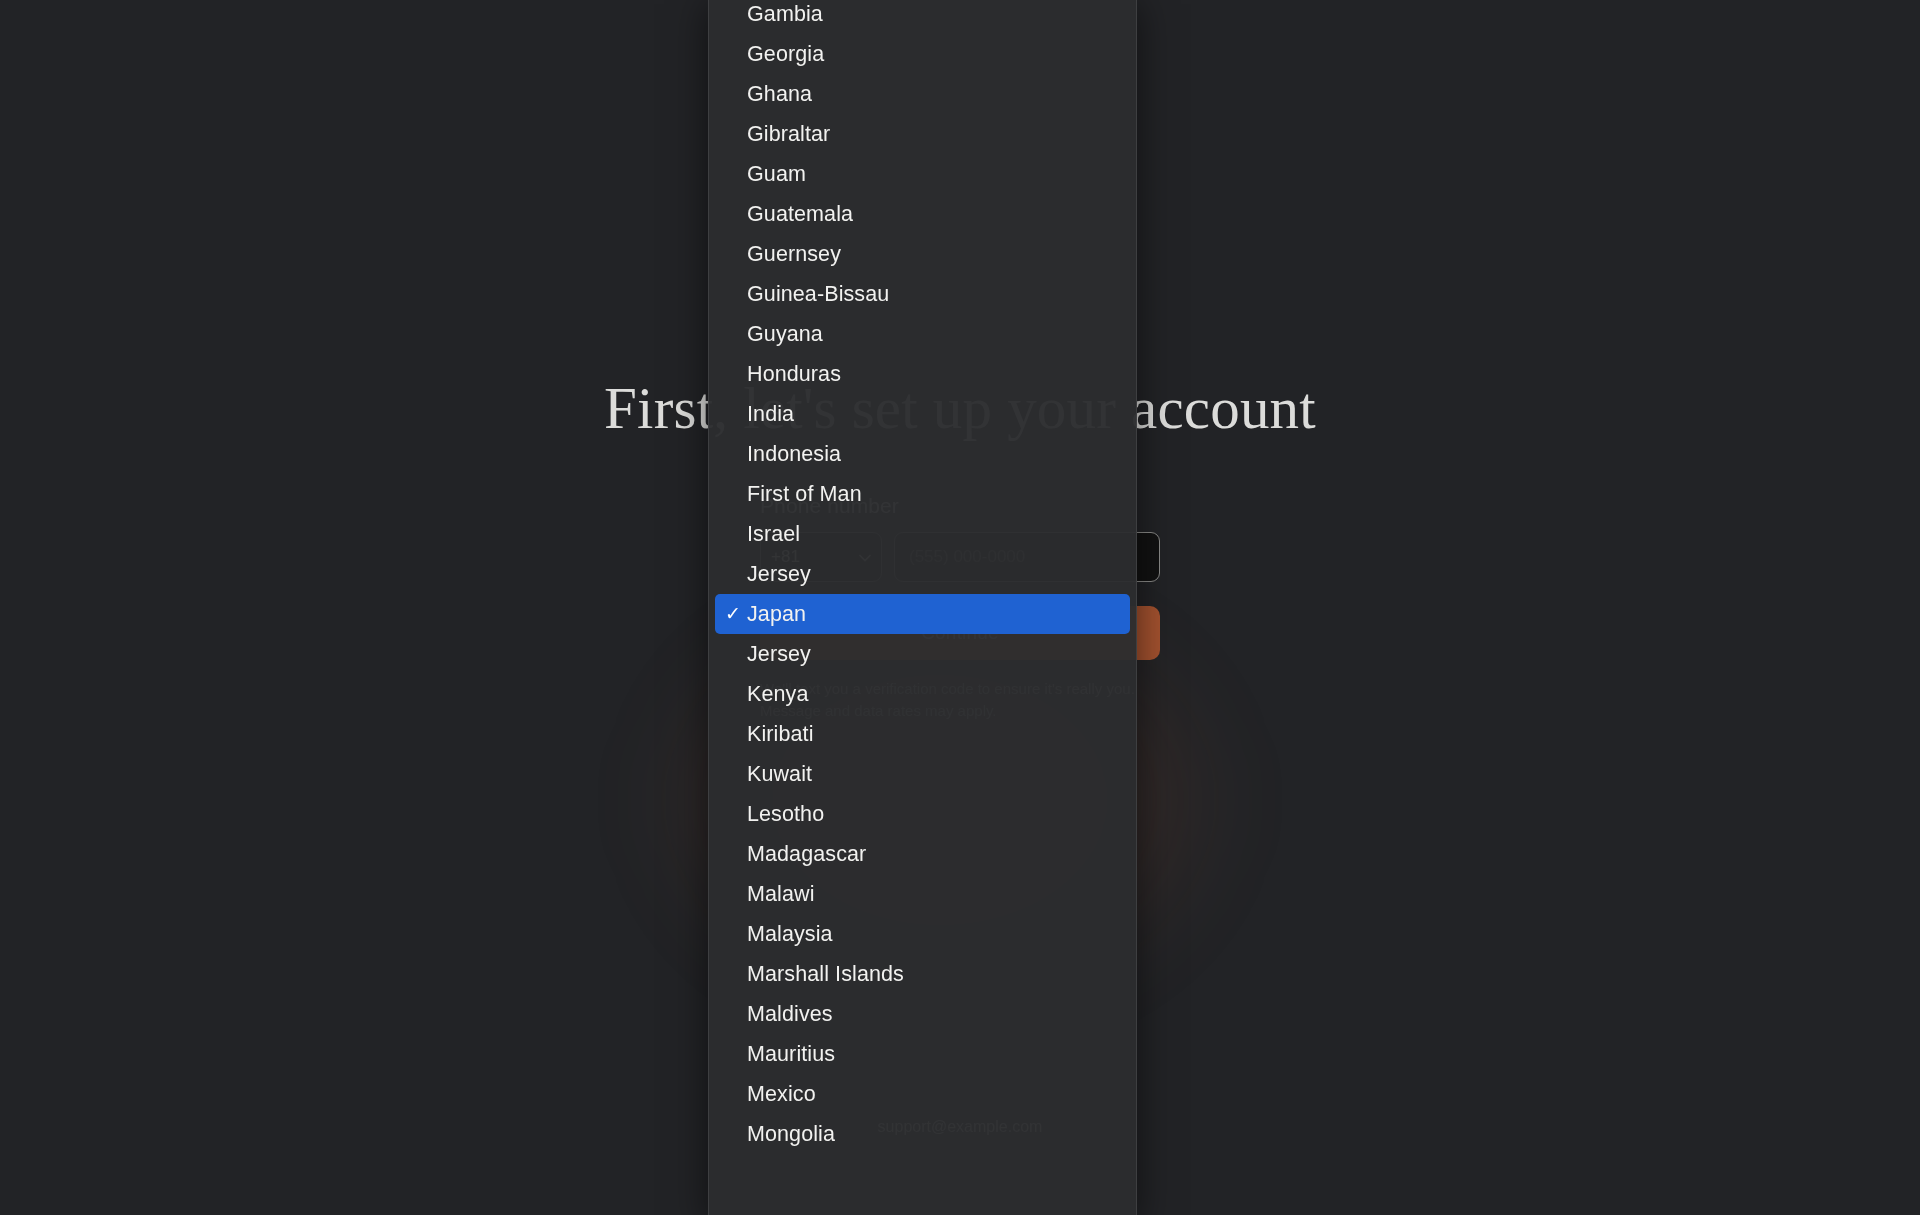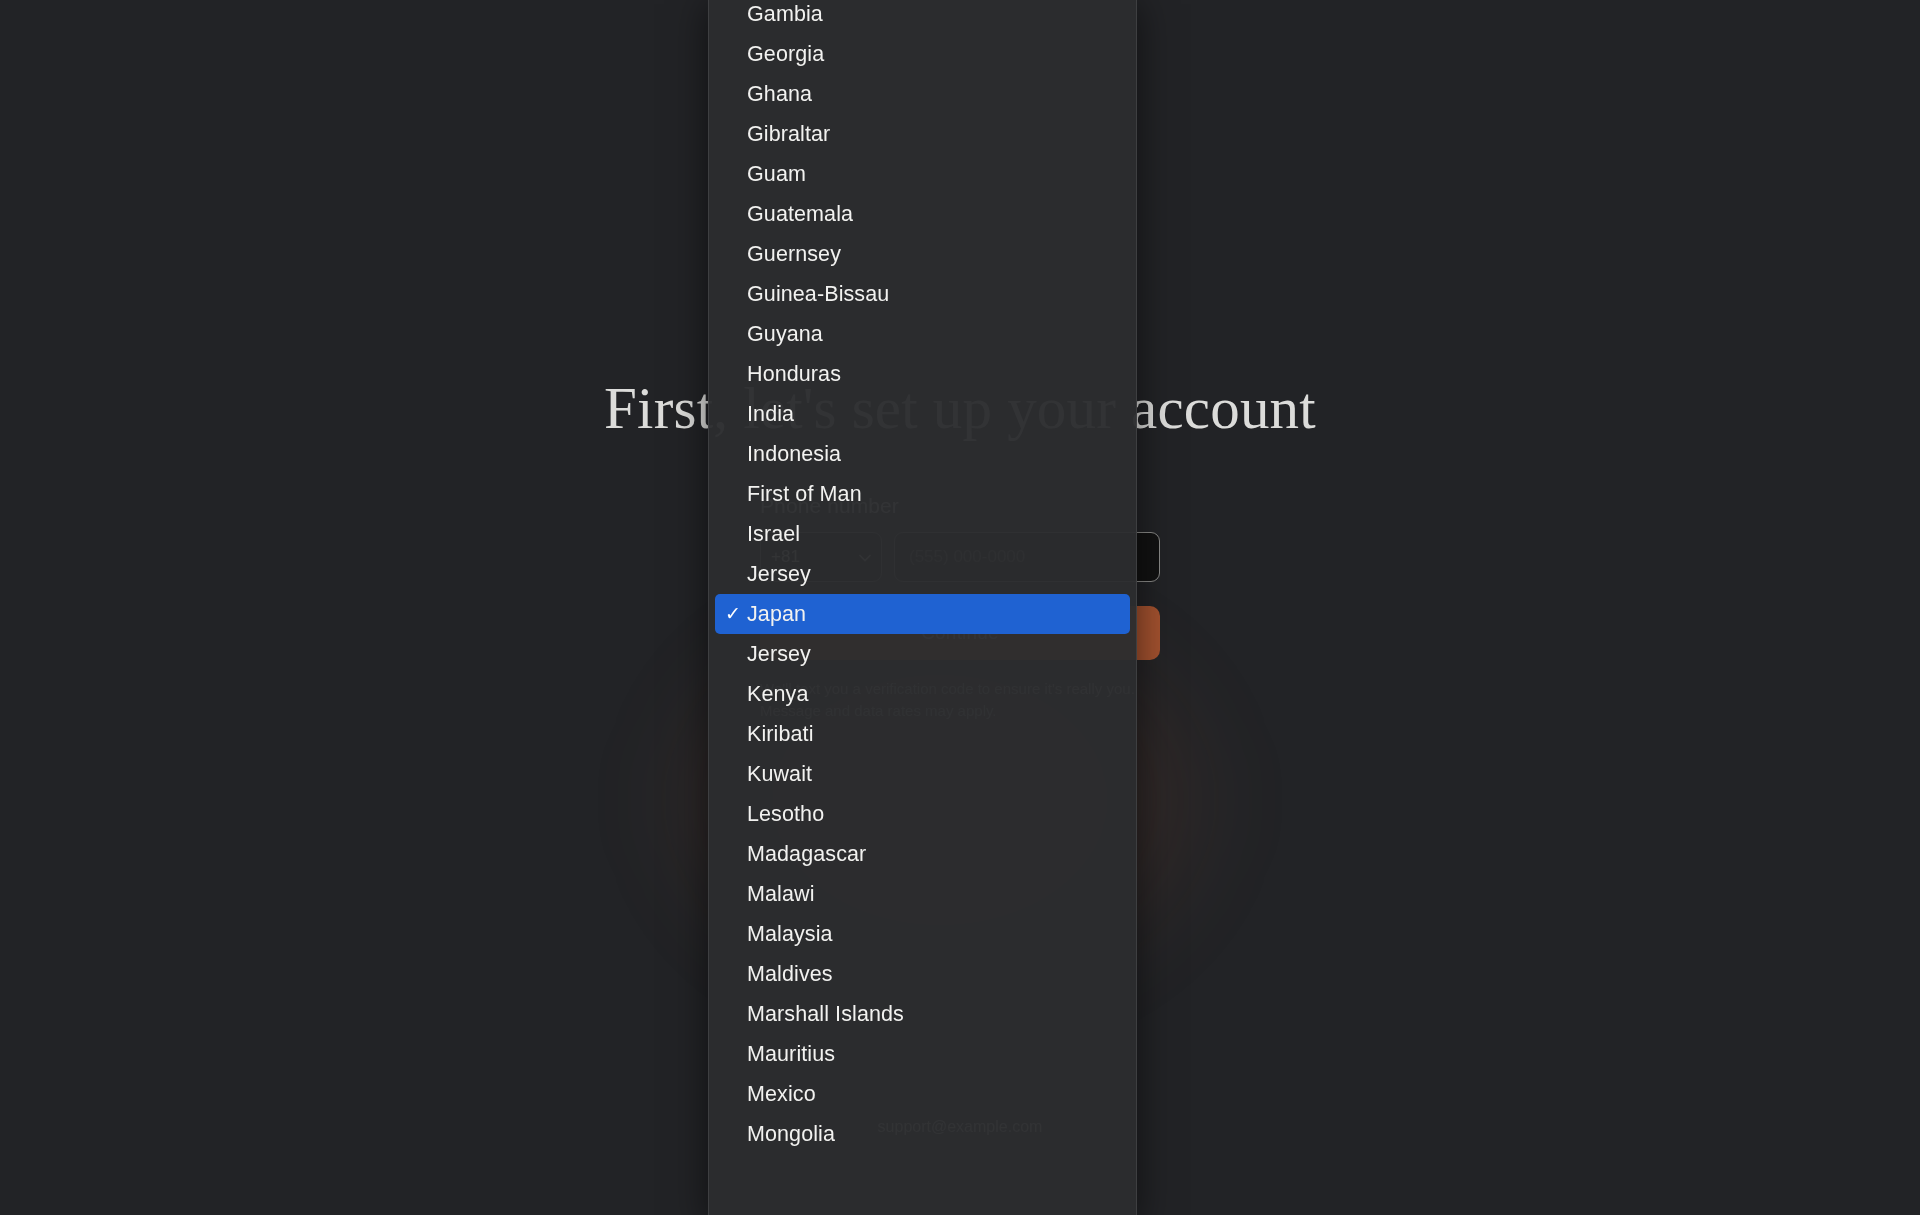--- a/index.html
+++ b/index.html
@@ -301,25 +301,25 @@
         <li class="dd-item">
           <span class="tick">✓</span>
           <span>Malawi</span>
         </li>
         <li class="dd-item">
           <span class="tick">✓</span>
           <span>Malaysia</span>
         </li>
         <li class="dd-item">
           <span class="tick">✓</span>
+          <span>Marshall Islands</span>
+        </li>
+        <li class="dd-item">
+          <span class="tick">✓</span>
           <span>Maldives</span>
-        </li>
-        <li class="dd-item">
-          <span class="tick">✓</span>
-          <span>Marshall Islands</span>
         </li>
         <li class="dd-item">
           <span class="tick">✓</span>
           <span>Mauritius</span>
         </li>
         <li class="dd-item">
           <span class="tick">✓</span>
           <span>Mexico</span>
         </li>
         <li class="dd-item">

